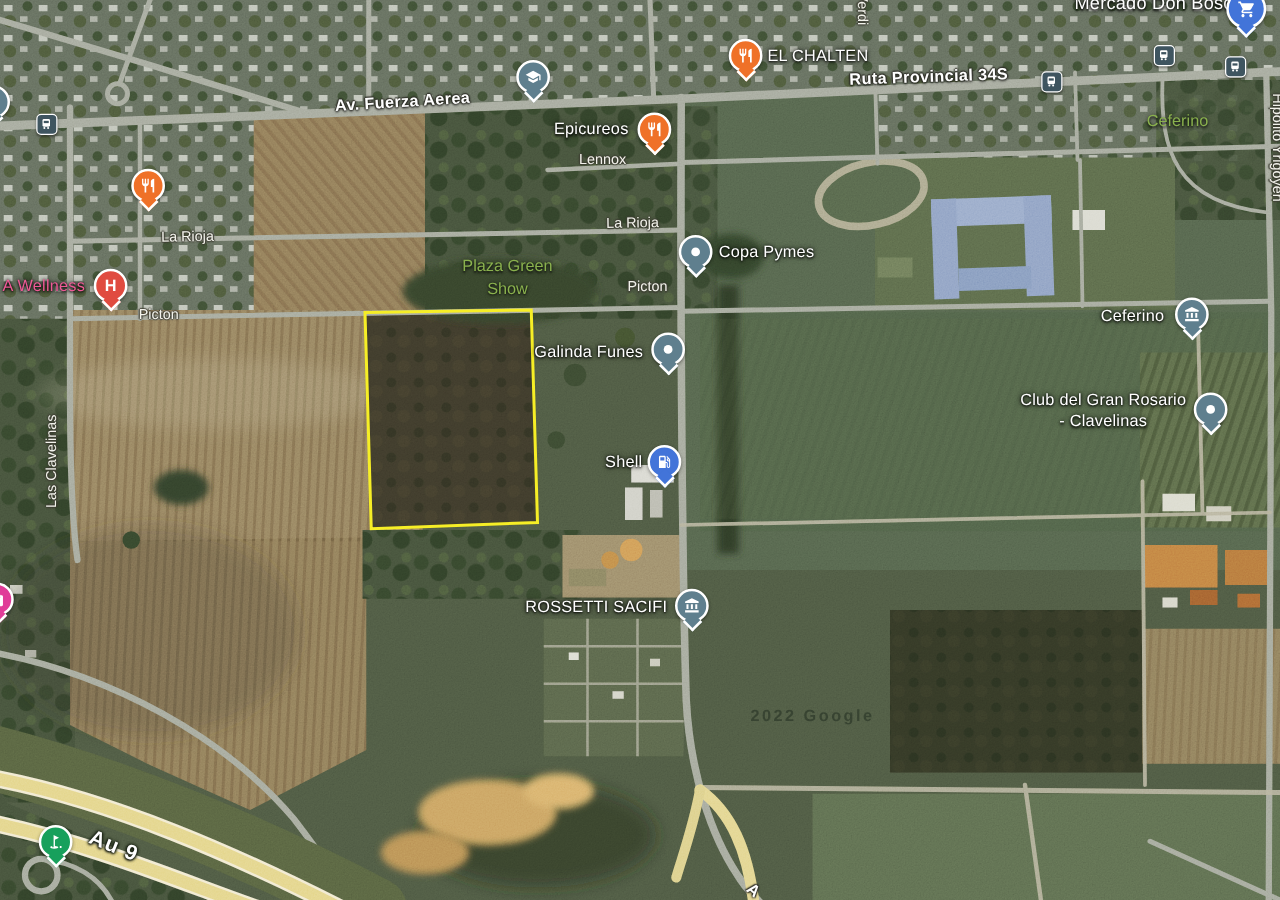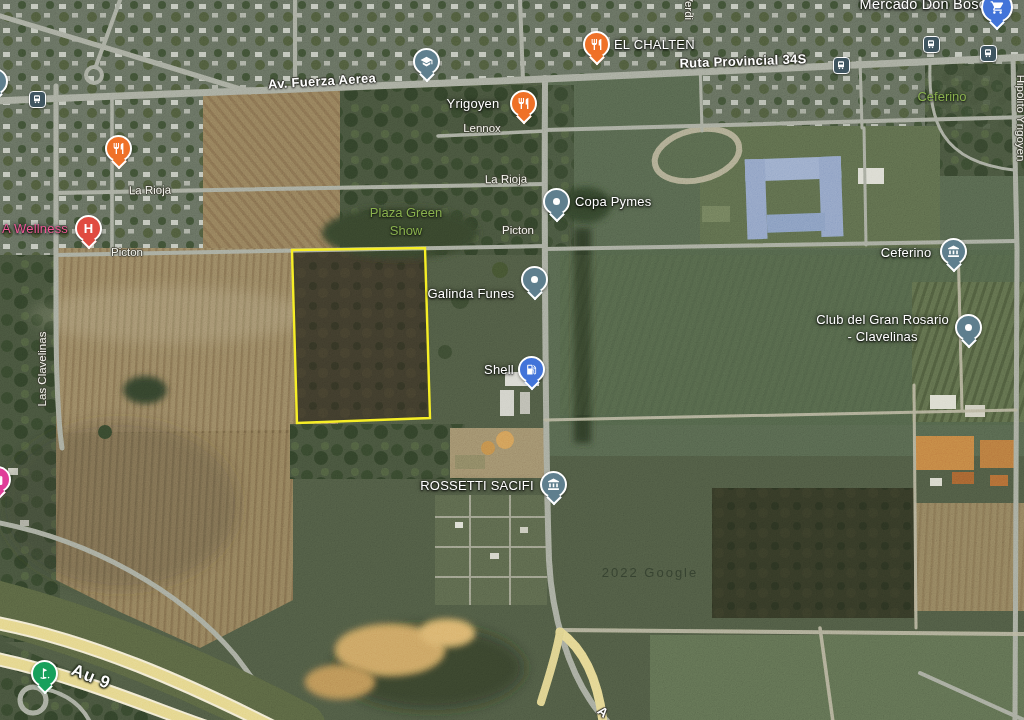--- a/index.html
+++ b/index.html
@@ -14,21 +14,21 @@
   .big{font-size:14.5px;}
   .street{color:#f3f3ec;font-size:11.5px;font-weight:500;
        text-shadow:-1px 0 1px rgba(62,62,52,.95),1px 0 1px rgba(62,62,52,.95),0 -1px 1px rgba(62,62,52,.95),0 1px 1px rgba(62,62,52,.95);}
   .roadmajor{color:#fff;font-size:13px;font-weight:700;letter-spacing:.3px;
        text-shadow:-1px 0 1px rgba(50,50,42,.95),1px 0 1px rgba(50,50,42,.95),0 -1px 1px rgba(50,50,42,.95),0 1px 2px rgba(0,0,0,.9);}
   .park{color:#8ab14e;font-size:13px;font-weight:500;text-align:center;line-height:18px;
        text-shadow:0 1px 2px rgba(0,0,0,.75),0 0 3px rgba(0,0,0,.5);}
   .health{color:#ee5a96;}
   .hwy{color:#fff;font-size:17px;font-weight:700;letter-spacing:1px;
        text-shadow:0 0 3px #1f2a18,0 1px 2px #000,-1px 0 2px rgba(30,40,22,.9),1px 0 2px rgba(30,40,22,.9);}
-  .wm{color:rgba(28,40,28,.5);font-size:13px;font-weight:400;letter-spacing:2px;}
+  .wm{color:rgba(28,40,28,.5);font-size:13px;font-weight:700;letter-spacing:2px;}
 
   
   .pin{position:absolute;width:23px;height:23px;margin:-12px 0 0 -12px;border-radius:50%;
        border:2px solid #fff;box-shadow:0 1px 3px rgba(0,0,0,.45);
        display:flex;align-items:center;justify-content:center;z-index:5;}
   .pin::after{content:"";position:absolute;left:50%;bottom:-6.5px;width:9px;height:9px;background:inherit;
        transform:translateX(-50%) rotate(45deg);border-right:2px solid #fff;border-bottom:2px solid #fff;z-index:-1;}
   .pin svg{width:13px;height:13px;}
   .pin .dot{width:7px;height:7px;border-radius:50%;background:#fff;}
   .pin .letter{color:#fff;font-size:13px;font-weight:700;line-height:1;}
@@ -226,21 +226,21 @@
 
 
   <div class="label poi" style="left:614px;top:44px;transform:translate(0,-50%)">EL CHALTEN</div>
 
   <div class="label roadmajor" style="left:743px;top:61px;transform:translate(-50%,-50%) rotate(-2deg)">Ruta Provincial 34S</div>
 
   <div class="label street" style="left:689px;top:7px;transform:translate(-50%,-50%) rotate(90deg)">Verdi</div>
 
   <div class="label roadmajor" style="left:322px;top:81px;transform:translate(-50%,-50%) rotate(-3.5deg)">Av. Fuerza Aerea</div>
 
-  <div class="label poi" style="left:473px;top:103px">Yrigoyen</div>
+  <div class="label poi" style="left:473px;top:103px">Epicureos</div>
 
   <div class="label street" style="left:482px;top:128px">Lennox</div>
 
   <div class="label park" style="left:942px;top:97px">Ceferino</div>
 
 
   <div class="label street" style="left:150px;top:190px;transform:translate(-50%,-50%) rotate(-1deg)">La Rioja</div>
   <div class="label street" style="left:506px;top:179px;transform:translate(-50%,-50%) rotate(-1deg)">La Rioja</div>
 
   <div class="label poi health" style="left:2px;top:228px;transform:translate(0,-50%)">A Wellness</div>
@@ -248,21 +248,21 @@
   <div class="label street" style="left:127px;top:252px">Picton</div>
   <div class="label street" style="left:518px;top:230px">Picton</div>
 
   <div class="label poi" style="left:575px;top:201px;transform:translate(0,-50%)">Copa Pymes</div>
 
   <div class="label park" style="left:406px;top:222px">
     <div>Plaza Green</div>
     <div>Show</div>
   </div>
 
-  <div class="label poi" style="left:471px;top:293px">Galinda Funes</div>
+  <div class="label poi" style="left:471px;top:281px">Galinda Funes</div>
 
   <div class="label street" style="left:42px;top:369px;transform:translate(-50%,-50%) rotate(-90deg)">Las Clavelinas</div>
 
   <div class="label poi" style="left:906px;top:252px">Ceferino</div>
 
   <div class="label poi" style="left:949px;top:328px;transform:translate(-100%,-50%);">
     <div>Club del Gran Rosario</div>
     <div>- Clavelinas</div>
   </div>
 

